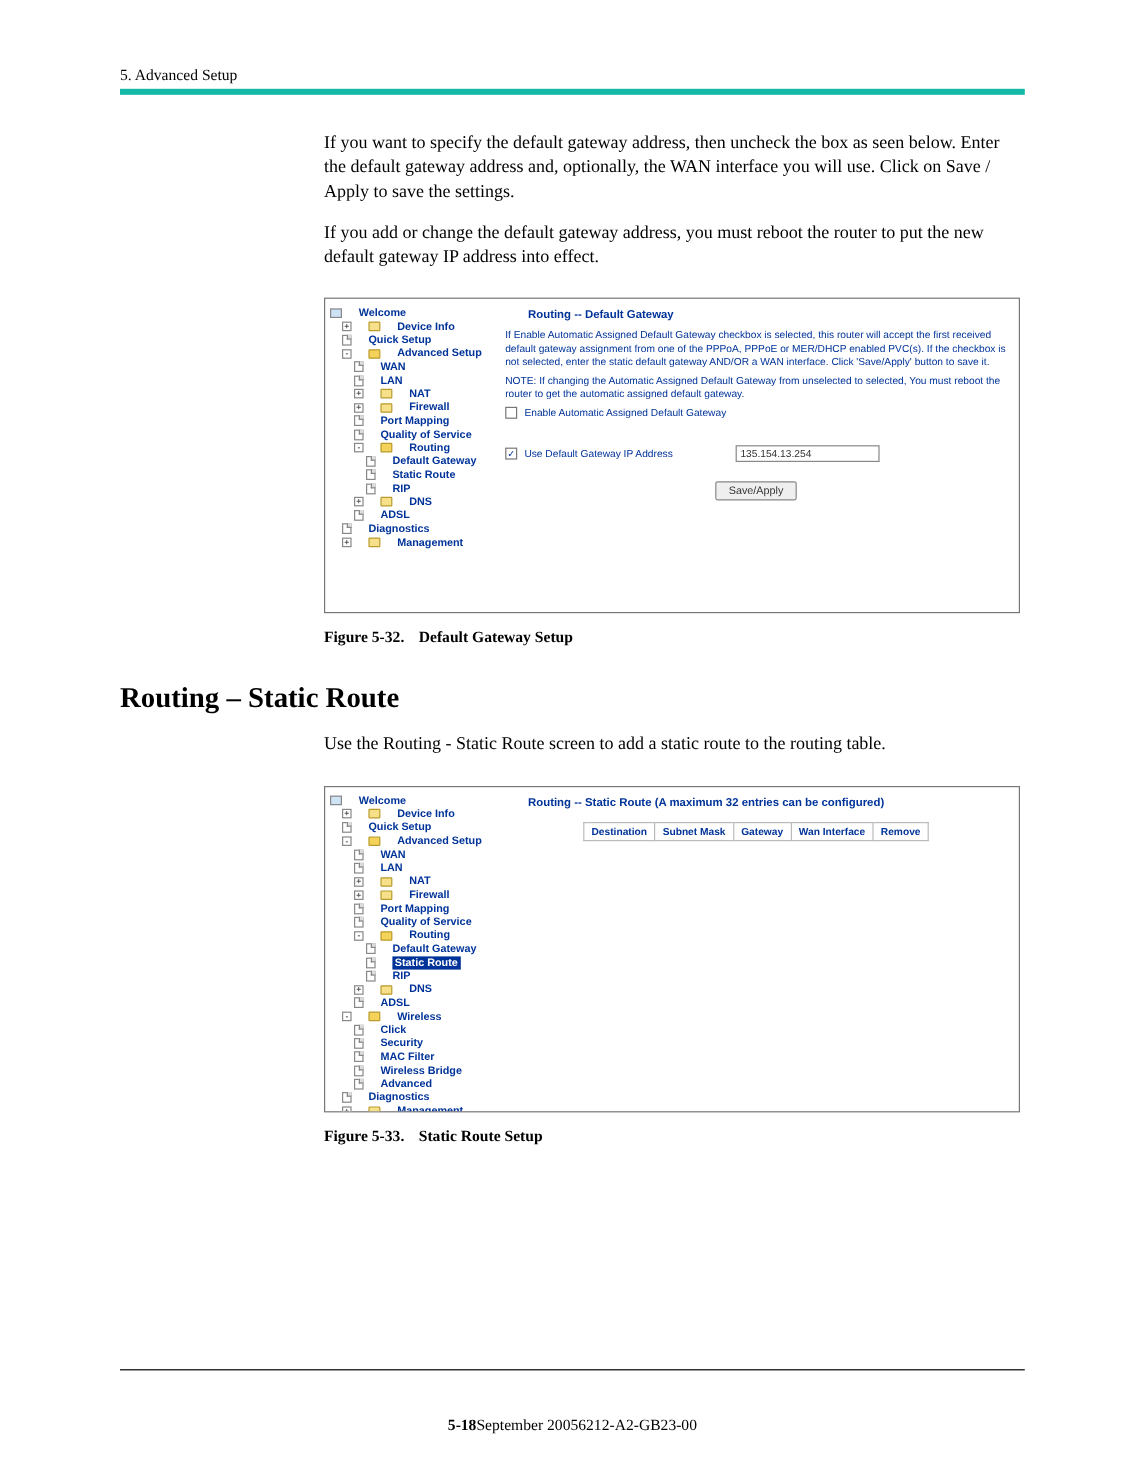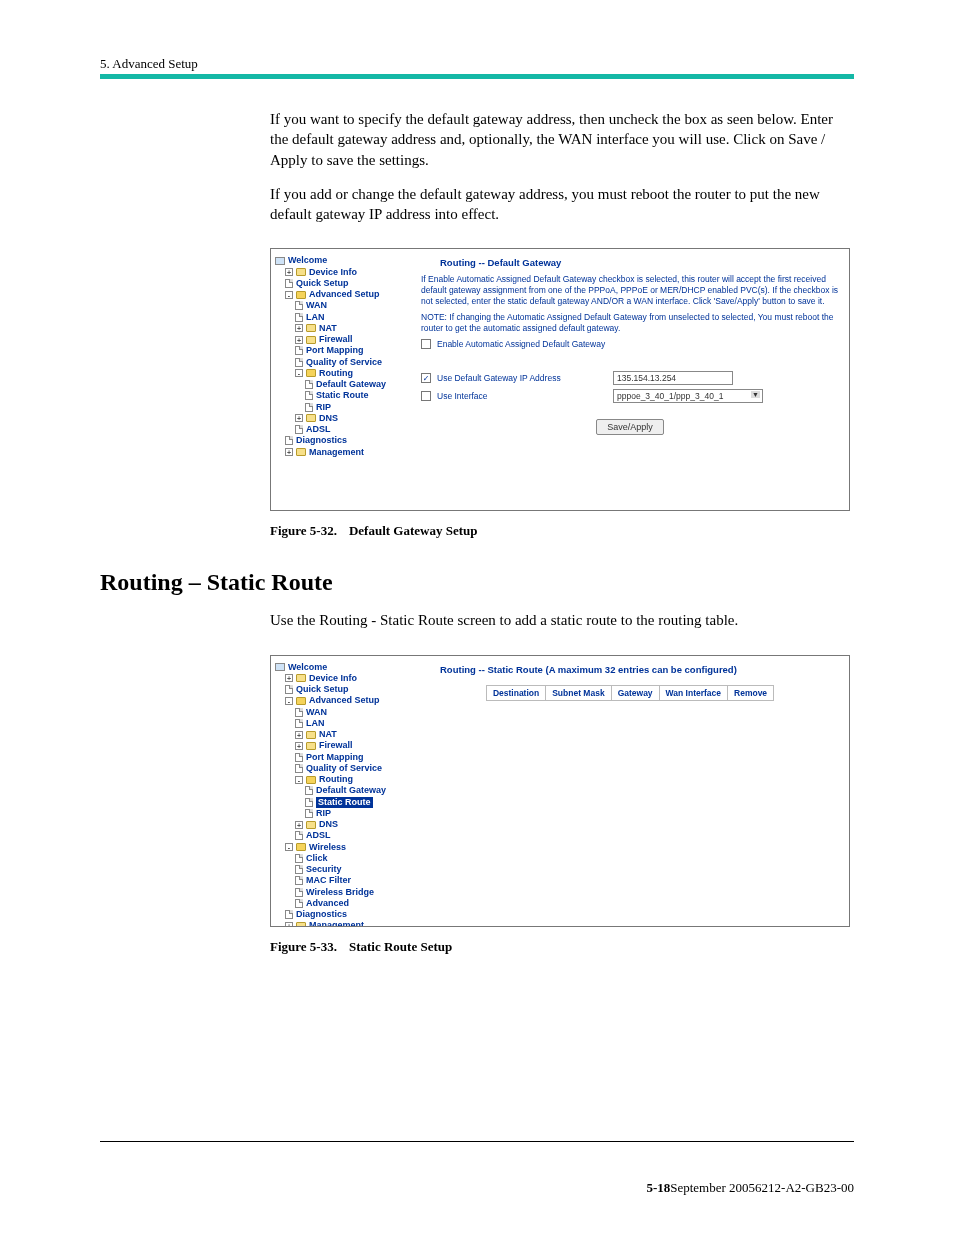--- a/index.html
+++ b/index.html
@@ -47,21 +47,21 @@
   .ss1 { width: 580px; height: 263px; }
   .ss2 { width: 580px; height: 272px; }
   .nav {
     width: 140px;
     padding: 6px 4px;
     color: #003399;
     font-weight: bold;
     line-height: 1.25;
   }
   .nav .welcome { display:flex; align-items:center; gap:3px; }
-  .nav .node { display:flex; align-items:center; gap:3px; white-space:nowrap; }
+  .nav .node { display:flex; align-items:center; gap:14px; white-space:nowrap; }
   .nav .i1 { margin-left: 10px; }
   .nav .i2 { margin-left: 20px; }
   .nav .i3 { margin-left: 30px; }
   .nav .sel { background:#003399; color:#fff; padding:0 2px; }
   .box { display:inline-block; width:8px; height:8px; border:1px solid #888; background:#fff; font-size:7px; line-height:7px; text-align:center; color:#555;}
   .ficon { display:inline-block; width:10px; height:8px; background:#f7e08a; border:1px solid #b89b2b; border-radius:1px; }
   .ficon.open { background:#f5d35a; }
   .picon { display:inline-block; width:8px; height:9px; background:#fff; border:1px solid #888; position:relative; }
   .picon::after { content:""; position:absolute; right:-1px; top:-1px; width:3px; height:3px; background:#ddd; border-left:1px solid #888; border-bottom:1px solid #888;}
   .monicon { display:inline-block; width:10px; height:8px; border:1px solid #888; background:#cfe3f7; }
@@ -82,21 +82,21 @@
     display:inline-block; border:1px solid #888; background:#efefef;
     font-size:9px; color:#333; padding:2px 10px; border-radius:2px;
   }
   .btn-row { text-align:center; margin-top:16px; }
   .tbody table { border-collapse:collapse; font-size:8.5px; color:#003399; }
   .tbody th { border:1px solid #bbb; padding:2px 6px; font-weight:bold; background:#fff; color:#003399;}
   .footer {
     position:absolute; left:100px; right:100px; bottom:40px;
   }
   .footer-line { border-top:1px solid #000; margin-bottom:6px;}
-  .footer-row { display:flex; justify-content:flex-end; font-size:13px;margin-top:38px; }
+  .footer-row { display:flex; justify-content:center; font-size:13px;margin-top:38px; }
   .page-num { font-weight:bold; }
 </style>
 </head>
 <body>
 
 <div class="header-line">
   <span class="header-text">5. Advanced Setup</span>
 </div>
 
 <p class="body-para">If you want to specify the default gateway address, then uncheck the box as seen below. Enter the default gateway address and, optionally, the WAN interface you will use. Click on Save / Apply to save the settings.</p>
@@ -190,25 +190,20 @@
     <p>NOTE: If changing the Automatic Assigned Default Gateway from unselected to selected, You must reboot the router to get the automatic assigned default gateway.</p>
     <div class="formrow">
       <span class="cb"></span>
       <span class="lab">Enable Automatic Assigned Default Gateway</span>
     </div>
     <div style="height:14px"></div>
     <div class="formrow">
       <span class="cb">✓</span>
       <span class="lab">Use Default Gateway IP Address</span>
       <span class="txt">135.154.13.254</span>
-    </div>
-    <div class="formrow">
-      <span class="cb"></span>
-      <span class="lab">Use Interface</span>
-      <span class="sel-input">pppoe_3_40_1/ppp_3_40_1</span>
     </div>
     <div class="btn-row">
       <span class="btn">Save/Apply</span>
     </div>
   </div>
 </div>
 <div class="figure-caption">
   <span class="capnum">Figure 5-32.</span><span>Default Gateway Setup</span>
 </div>
 

